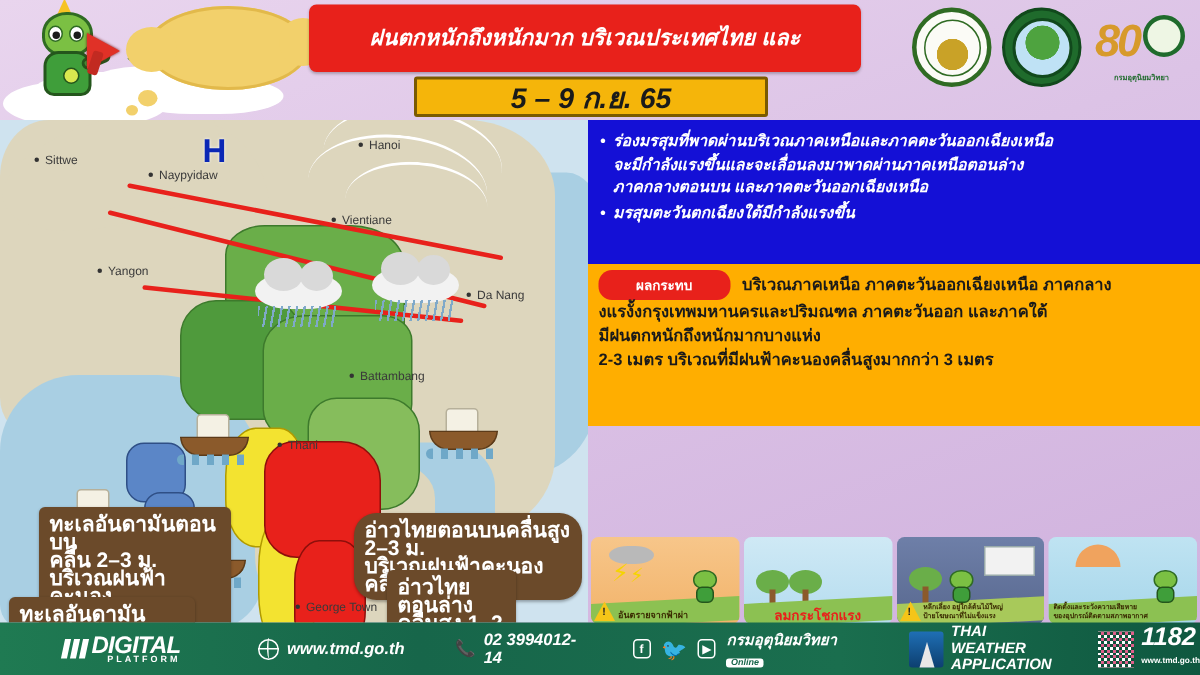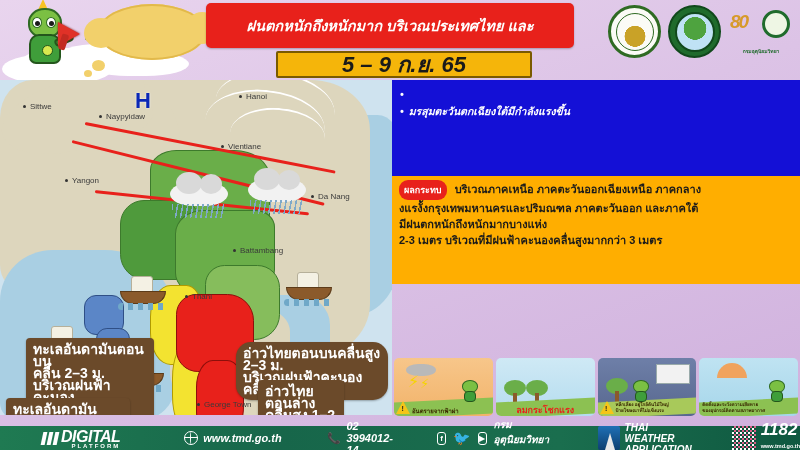--- a/index.html
+++ b/index.html
@@ -97,39 +97,39 @@
     position: absolute; left: 206px; top: 3px; width: 368px; height: 45px;
     background: #e8211b; border-radius: 5px;
     display: flex; flex-direction: column; align-items: center; justify-content: center;
     box-shadow: 0 1px 2px rgba(0,0,0,.25);
   }
   .title-line {
     color:#fff; font-weight:bold; font-size:14.5px; line-height:20px;
     font-style: italic; white-space: nowrap;
   }
   .date-banner {
-    position:absolute; left:276px; top:51px; width:256px; height:27px;
+    position:absolute; left:276px; top:51px; width:236px; height:27px;
     background:#f5b50a; border:2px solid #7a5a00; border-radius:2px;
     display:flex; align-items:center; justify-content:center;
-    color:#1a1a1a; font-weight:bold; font-size:22px; font-style:italic;
+    color:#1a1a1a; font-weight:bold; font-size:19px; font-style:italic;
   }
 
   .logos { position:absolute; right:6px; top:5px; display:flex; gap:7px; align-items:center; }
   .logo { border-radius:50%; display:flex; align-items:center; justify-content:center; }
   .logo1 { width:53px; height:53px; background:#fbfbf6; border:3px solid #2f6b23; }
   .logo1 .in { width:38px; height:38px; border-radius:50%; border:1px solid #2f6b23;
                background: radial-gradient(circle at 50% 62%, #c9a227 0 36%, #fbfbf6 37%); }
   .logo2 { width:53px; height:53px; background:#1f6b2c; border:2px solid #11491c; }
   .logo2 .in { width:40px; height:40px; border-radius:50%; background:#eef6e4;
                border:2px solid #11491c;
                background-image: radial-gradient(circle at 50% 40%, #4ea33f 0 40%, transparent 41%),
                                  linear-gradient(#bfe2f5, #bfe2f5); }
   .logo3 { width:66px; height:50px; position:relative; }
   .logo3 .eighty {
-    position:absolute; left:2px; top:4px; font-size:19px; font-weight:bold;
+    position:absolute; left:2px; top:4px; font-size:30px; font-weight:bold;
     color:#d79a2b; font-style:italic; letter-spacing:-2px;
   }
   .logo3 .ring {
     position:absolute; right:4px; top:3px; width:28px; height:28px;
     border:3px solid #1f6b2c; border-radius:50%; background:#eef6e4;
   }
   .logo3 .cap { position:absolute; left:0; bottom:2px; width:66px; text-align:center;
                 font-size:5px; color:#1f6b2c; font-weight:bold; }
 
   
@@ -250,21 +250,21 @@
     background:#1410d6; padding:5px 8px 0 8px;
   }
   .bullet-row { display:flex; gap:5px; color:#fff; font-weight:bold; font-size:10.5px; line-height:15.5px; font-style:italic; }
   .bullet-dot { flex:0 0 auto; }
   .panel-orange {
     position:absolute; left:392px; top:176px; width:408px; height:108px;
     background:#ffae00; padding:4px 7px 0 7px;
   }
   .chip {
     display:inline-block; background:#e8211b; color:#fff; font-weight:bold;
-    font-size:9px; padding:2px 5px; border-radius:9px; vertical-align:middle;text-align:right;
+    font-size:9px; padding:2px 25px; border-radius:9px; vertical-align:middle;text-align:right;
   }
   .chip-green { background:#4fd6a0; color:#16402f; }
   .p-text { color:#1a1a1a; font-weight:bold; font-size:11px; line-height:16px; }
   .panel-pink {
     position:absolute; left:392px; top:284px; width:408px; height:74px;
     background:#f769c6; padding:3px 7px 0 7px;
   }
   .hl-yellow { color:#ffe600; font-style:italic; }
 
   .cards {
@@ -322,23 +322,23 @@
     position:absolute; right:6px; top:6px; width:34px; height:20px;
     background:#f2f2f2; border:1px solid #9aa; z-index:3;
   }
   .umbrella {
     position:absolute; left:18px; top:5px; width:30px; height:15px;
     background:#f0a35e; border-radius:15px 15px 0 0; z-index:2;
   }
 
   
   .footer {
-    position:absolute; left:0; bottom:0; width:800px; height:24px;
+    position:absolute; left:0; bottom:0; width:800px; height:35px;
     background: linear-gradient(90deg,#1f7a52 0%, #17664a 35%, #1a6e4e 70%, #0f5840 100%);
-    display:flex; align-items:center; color:#fff;gap:12px;
+    display:flex; align-items:center; color:#fff;
   }
   .dp-logo { display:flex; align-items:center; gap:3px; margin-left:42px; }
   .dp-bars { display:flex; gap:2px; }
   .dp-bars i { display:block; width:4px; height:13px; background:#fff; transform:skewX(-12deg); }
   .dp-text { font-size:16px; font-weight:bold; font-style:italic; letter-spacing:-.5px; }
   .dp-sub { font-size:6px; font-weight:bold; letter-spacing:2px; margin-top:-3px; text-align:right; }
   .f-item { display:flex; align-items:center; gap:5px; font-size:11px; font-style:italic; font-weight:bold; }
   .globe-ic {
     width:14px; height:14px; border:1.5px solid #fff; border-radius:50%; position:relative;
   }
@@ -508,20 +508,23 @@
 ตอนล่าง
 คลื่นสูง 1–2 ม.
 บริเวณฝนฟ้า
 คะนองคลื่นสูง
 &gt; 2</div>
   </div>
 
   <div class="panel-blue">
     <div class="bullet-row" style="margin-top:2px;">
       <span class="bullet-dot">•</span>
+      <span style="white-space:pre-line;">ร่องมรสุมที่พาดผ่านบริเวณภาคเหนือและภาคตะวันออกเฉียงเหนือ
+จะมีกำลังแรงขึ้นและจะเลื่อนลงมาพาดผ่านภาคเหนือตอนล่าง
+ภาคกลางตอนบน และภาคตะวันออกเฉียงเหนือ</span>
     </div>
     <div class="bullet-row" style="margin-top:1px;">
       <span class="bullet-dot">•</span>
       <span>มรสุมตะวันตกเฉียงใต้มีกำลังแรงขึ้น</span>
     </div>
   </div>
 
   <div class="panel-orange">
     <div class="p-text">
       <span class="chip">ผลกระทบ</span>

